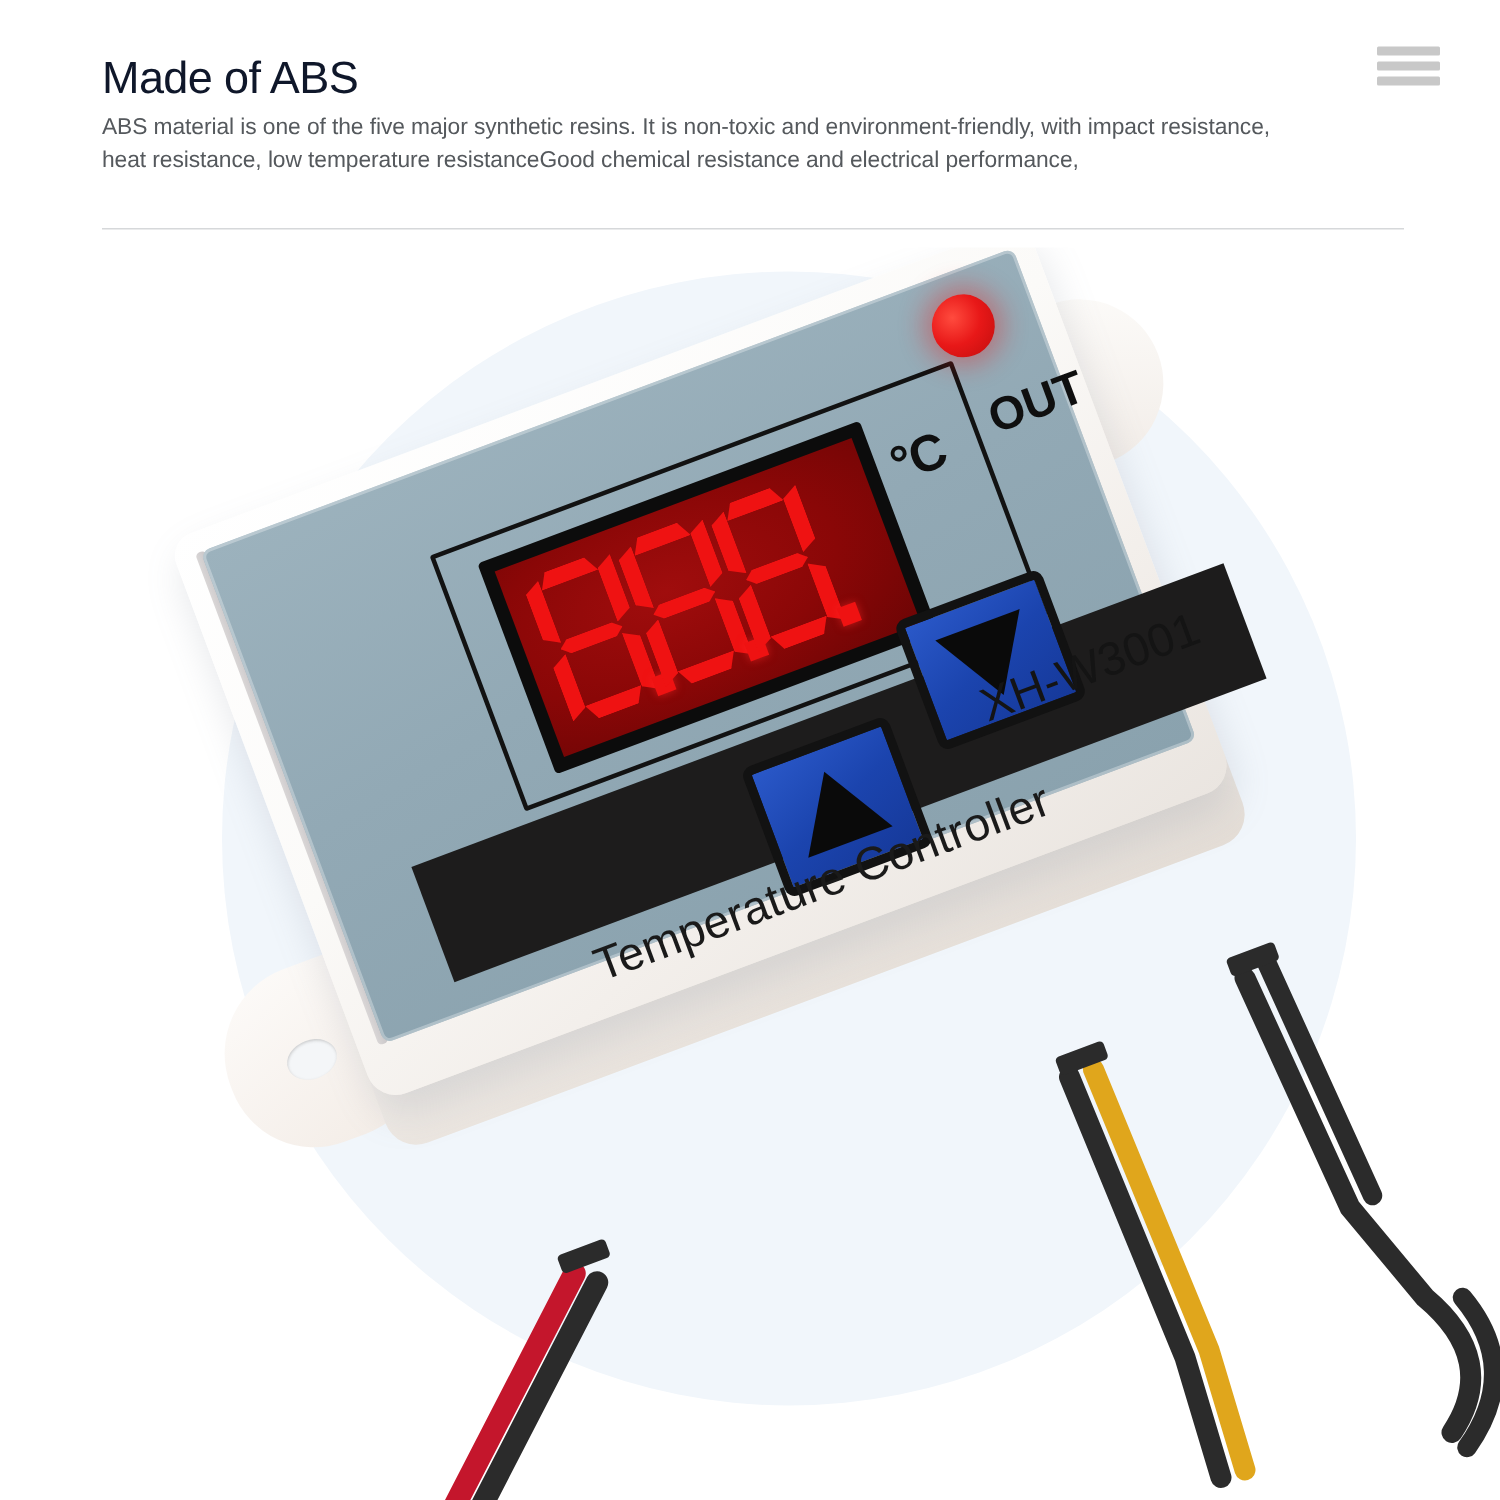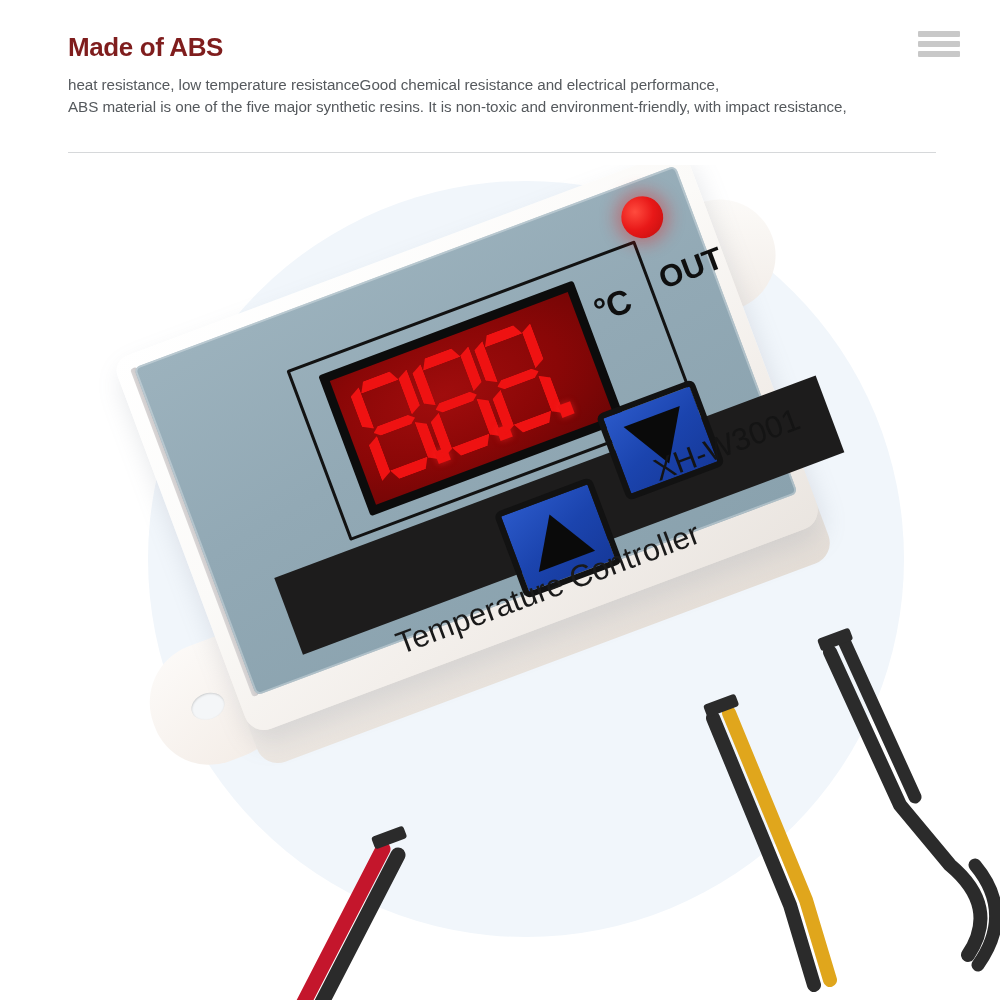--- a/index.html
+++ b/index.html
@@ -20,23 +20,23 @@
   
   #header {
     position: absolute;
     left: 0; top: 0;
     width: 1000px; height: 165px;
     background: #ffffff;
   }
   #page-title {
     position: absolute;
     left: 68px; top: 16px;
-    font-size: 26px;
-    font-weight: bold;
-    color: #7f1d1d;
+    font-size: 30px;
+    font-weight: normal;
+    color: #0f172a;
     letter-spacing: -0.4px;
     line-height: 1.15;
     white-space: nowrap;
   }
   #description {
     position: absolute;
     left: 68px; top: 74px;
     width: 880px;
     font-size: 15.2px;
     color: #55595d;
@@ -296,22 +296,22 @@
 </head>
 <body>
 
 <div id="page">
 
   <div id="header">
 
     <h1 id="page-title">Made of ABS</h1>
 
     <div id="description">
+      <span class="line">ABS material is one of the five major synthetic resins. It is non-toxic and environment-friendly, with impact resistance,</span>
       <span class="line">heat resistance, low temperature resistanceGood chemical resistance and electrical performance,</span>
-      <span class="line">ABS material is one of the five major synthetic resins. It is non-toxic and environment-friendly, with impact resistance,</span>
     </div>
 
     <div id="header-divider"></div>
 
     <div id="menu-button">
       <span class="bar"></span>
       <span class="bar"></span>
       <span class="bar"></span>
     </div>
   </div>

